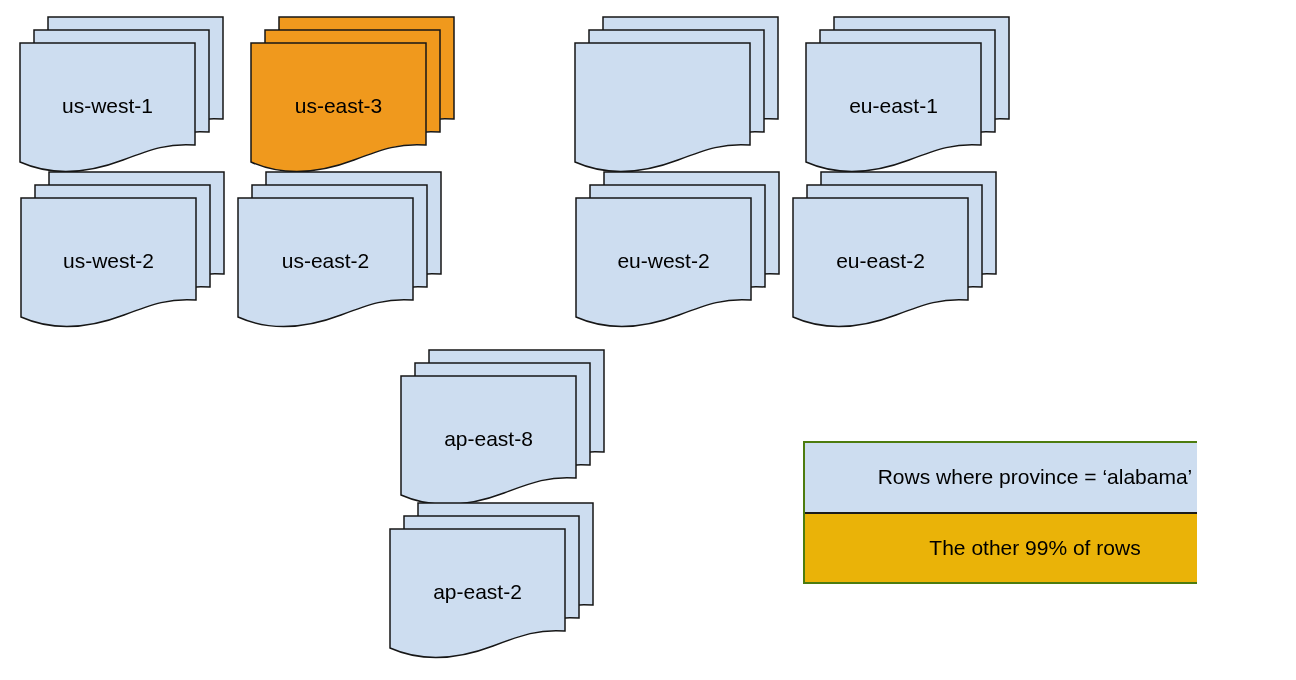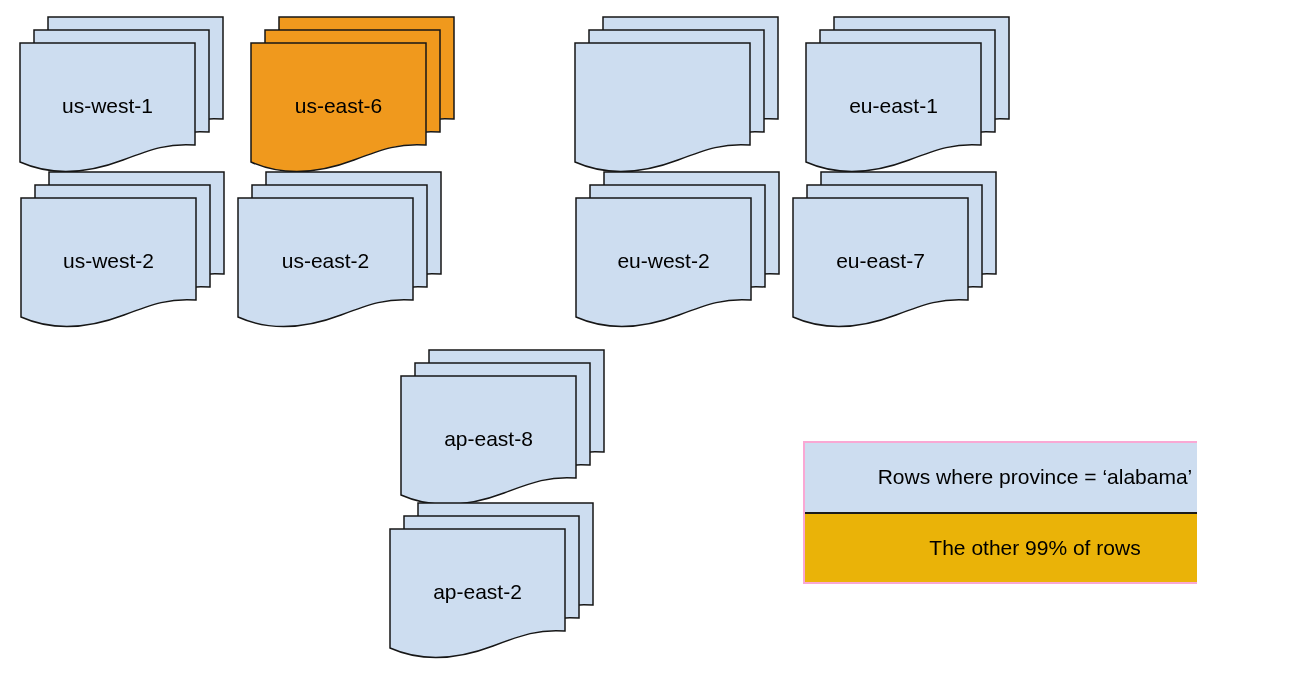--- a/index.html
+++ b/index.html
@@ -36,21 +36,21 @@
     align-items: center;
     justify-content: center;
     font-size: 21px;
     color: #000000;
     white-space: nowrap;
     pointer-events: none;
   }
   #legend {
     position: absolute;
     box-sizing: border-box;
-    border: 2px solid #f9a8d4;
+    border: 2px solid #4d7c0f;
     display: flex;
     flex-direction: column;
   }
   .legend-row {
     flex: 1 1 0;
     display: flex;
     align-items: center;
     justify-content: center;
     font-size: 21px;
     color: #000000;
@@ -76,21 +76,21 @@
         <span class="stack-label">us-west-1</span>
       </div>
       <div class="stack" style="left: 250px; top: 16px;">
         <svg width="206" height="164" viewBox="0 0 206 164">
           <g transform="translate(1,1)" stroke="#161616" stroke-width="1.5" fill="#f0991d" stroke-linejoin="miter">
             <path transform="translate(28,0)" d="M0 0 H175 V102 C149 100 132 106 103 117 C74 128 36 135 0 119 Z"></path>
             <path transform="translate(14,13)" d="M0 0 H175 V102 C149 100 132 106 103 117 C74 128 36 135 0 119 Z"></path>
             <path transform="translate(0,26)" d="M0 0 H175 V102 C149 100 132 106 103 117 C74 128 36 135 0 119 Z"></path>
           </g>
         </svg>
-        <span class="stack-label">us-east-6</span>
+        <span class="stack-label">us-east-3</span>
       </div>
       <div class="stack" style="left: 574px; top: 16px;">
         <svg width="206" height="164" viewBox="0 0 206 164">
           <g transform="translate(1,1)" stroke="#161616" stroke-width="1.5" fill="#cdddf0" stroke-linejoin="miter">
             <path transform="translate(28,0)" d="M0 0 H175 V102 C149 100 132 106 103 117 C74 128 36 135 0 119 Z"></path>
             <path transform="translate(14,13)" d="M0 0 H175 V102 C149 100 132 106 103 117 C74 128 36 135 0 119 Z"></path>
             <path transform="translate(0,26)" d="M0 0 H175 V102 C149 100 132 106 103 117 C74 128 36 135 0 119 Z"></path>
           </g>
         </svg>
       </div>
@@ -135,21 +135,21 @@
         <span class="stack-label">eu-west-2</span>
       </div>
       <div class="stack" style="left: 792px; top: 171px;">
         <svg width="206" height="164" viewBox="0 0 206 164">
           <g transform="translate(1,1)" stroke="#161616" stroke-width="1.5" fill="#cdddf0" stroke-linejoin="miter">
             <path transform="translate(28,0)" d="M0 0 H175 V102 C149 100 132 106 103 117 C74 128 36 135 0 119 Z"></path>
             <path transform="translate(14,13)" d="M0 0 H175 V102 C149 100 132 106 103 117 C74 128 36 135 0 119 Z"></path>
             <path transform="translate(0,26)" d="M0 0 H175 V102 C149 100 132 106 103 117 C74 128 36 135 0 119 Z"></path>
           </g>
         </svg>
-        <span class="stack-label">eu-east-7</span>
+        <span class="stack-label">eu-east-2</span>
       </div>
       <div class="stack" style="left: 400px; top: 349px;">
         <svg width="206" height="164" viewBox="0 0 206 164">
           <g transform="translate(1,1)" stroke="#161616" stroke-width="1.5" fill="#cdddf0" stroke-linejoin="miter">
             <path transform="translate(28,0)" d="M0 0 H175 V102 C149 100 132 106 103 117 C74 128 36 135 0 119 Z"></path>
             <path transform="translate(14,13)" d="M0 0 H175 V102 C149 100 132 106 103 117 C74 128 36 135 0 119 Z"></path>
             <path transform="translate(0,26)" d="M0 0 H175 V102 C149 100 132 106 103 117 C74 128 36 135 0 119 Z"></path>
           </g>
         </svg>
         <span class="stack-label">ap-east-8</span>

